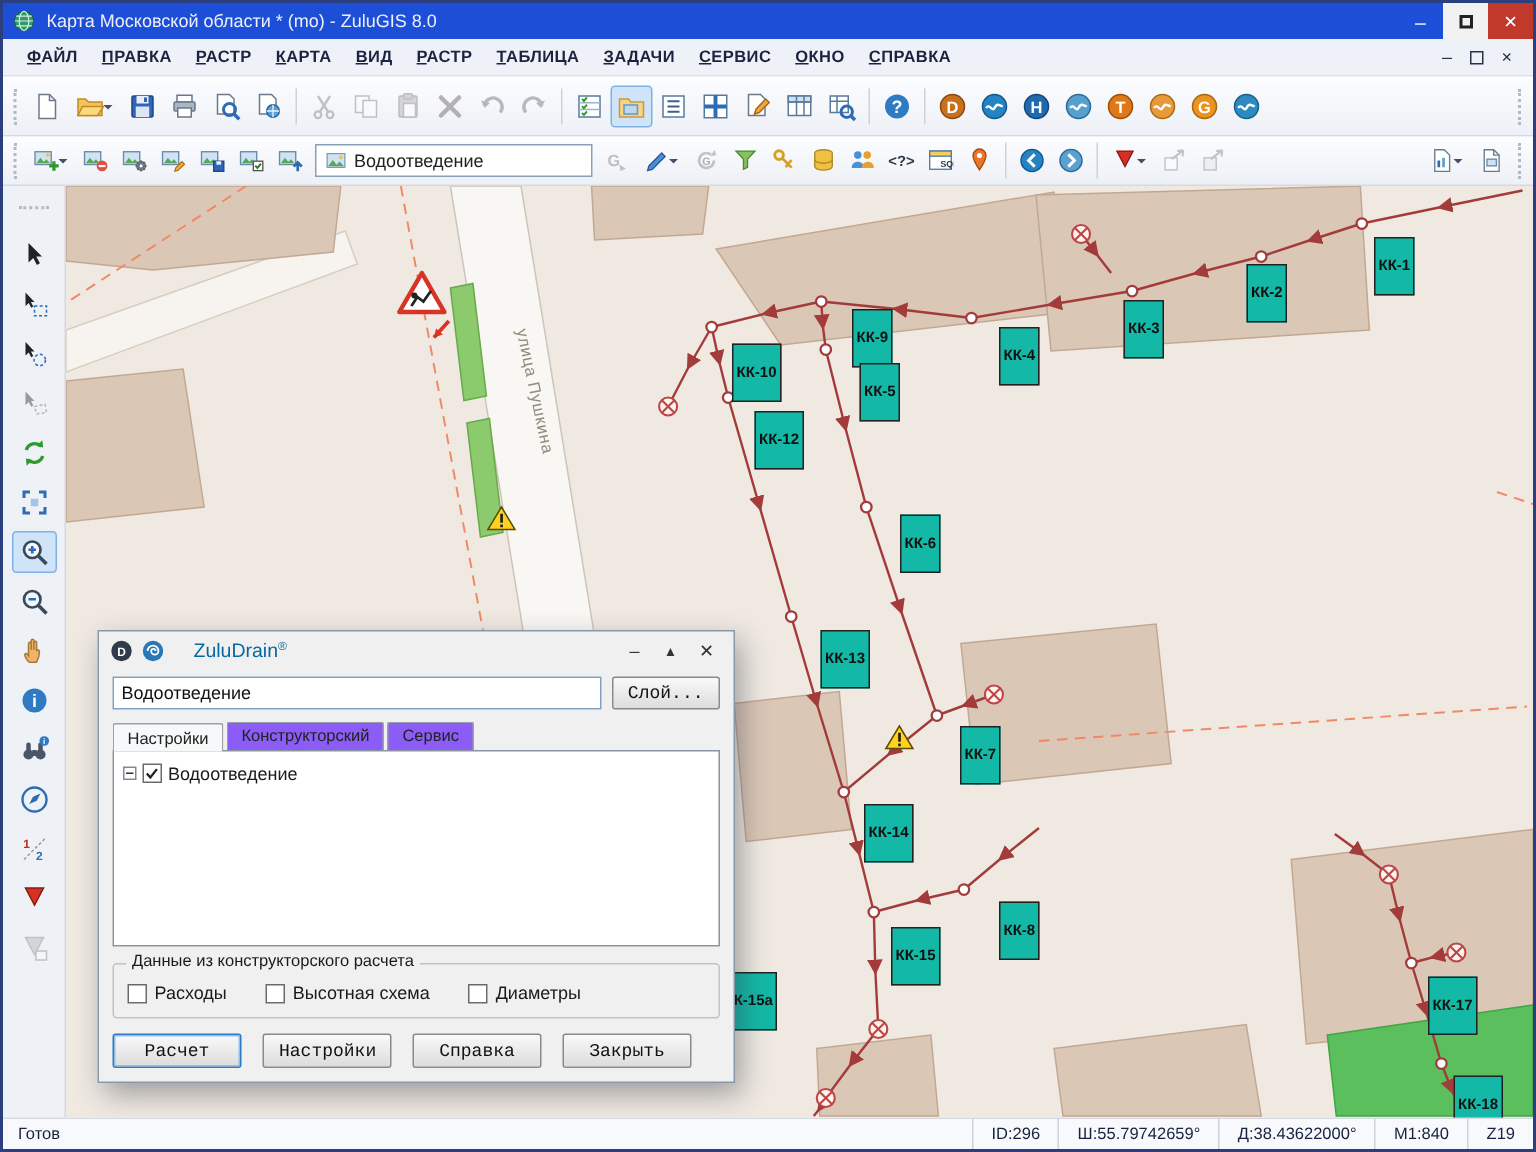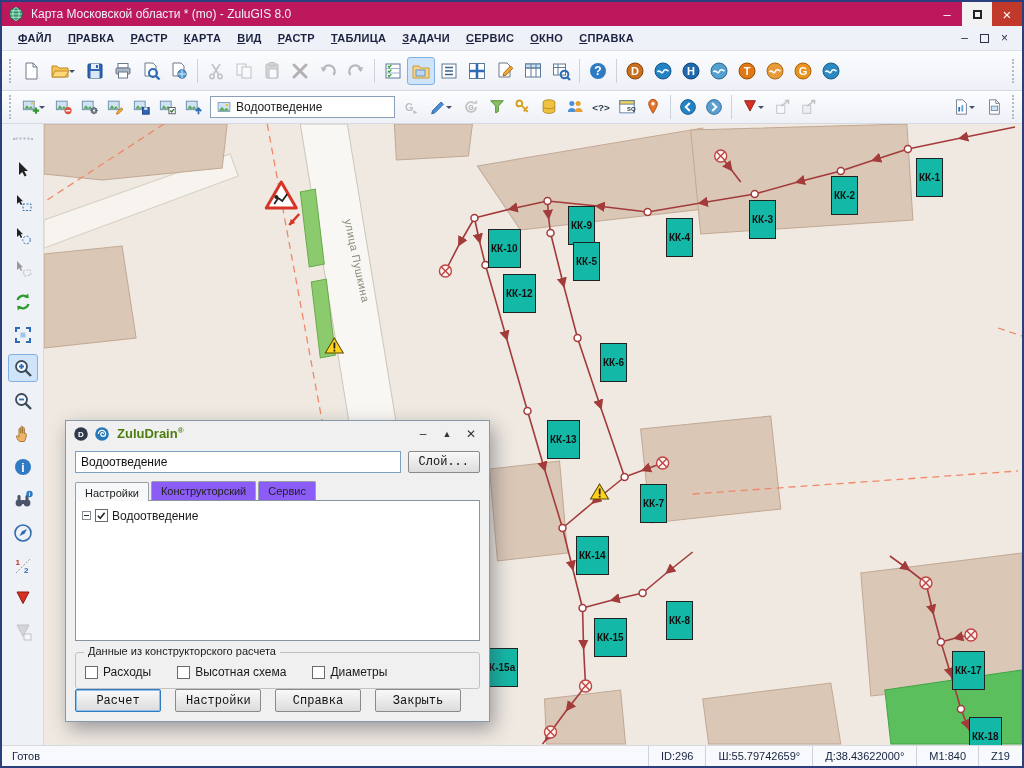--- a/index.html
+++ b/index.html
@@ -1,19 +1,19 @@
 <!DOCTYPE html>
 <html><head>
 <meta charset="utf-8">
 <style>
 *{margin:0;padding:0;box-sizing:border-box}
 html,body{width:1024px;height:768px;overflow:hidden;font-family:"Liberation Sans",sans-serif}
 .app{width:1024px;height:768px;border:2px solid #2b3f7e;display:flex;flex-direction:column;background:#eef1f6;position:relative}
 
-.titlebar{height:24px;background:#be185d;display:flex;align-items:center;padding-left:6px;color:#edf0f8;font-size:12px;flex:0 0 auto}
+.titlebar{height:24px;background:#1d4ed8;display:flex;align-items:center;padding-left:6px;color:#edf0f8;font-size:12px;flex:0 0 auto}
 .app-ico{width:16px;height:16px;margin-right:7px;flex:0 0 auto}
 .win-btns{margin-left:auto;display:flex;height:100%}
 .win-btn{width:30px;display:flex;align-items:center;justify-content:center;font-size:13px;color:#fff}
 .win-btn.max{background:#f2f2f2}
 .max-glyph{width:9px;height:9px;border:2px solid #222}
 .win-btn.close{background:#c0392b;font-size:15px}
 
 .menubar{height:25px;background:#eef1f7;border-bottom:1px solid #d8dde6;display:flex;align-items:center;padding:0 8px}
 .menu-item{display:inline-block;padding:3px 8px;font-size:11px;font-weight:700;color:#1c2340;letter-spacing:.3px}
 .menu-item::first-letter{text-decoration:underline}
@@ -36,42 +36,42 @@
 .main{flex:1;display:flex;min-height:0}
 .side{width:42px;background:#eef1f5;border-right:1px solid #d4d9e2;display:flex;flex-direction:column;align-items:center;padding-top:5px;gap:5px;flex:0 0 auto}
 .side .tb{width:30px;height:28px}
 .side .handle{transform:rotate(90deg);height:20px;margin:0 0 2px}
 .maparea{position:relative;flex:1;overflow:hidden;background:#efe9e1}
 .map-svg{position:absolute;left:0;top:0;width:100%;height:100%;z-index:0}
 .kk{position:absolute;background:#14b8a6;border:1px solid #222;font-size:10px;font-weight:700;color:#111;line-height:13px;padding:12px 2px;white-space:nowrap;z-index:5}
 
 .dlg{position:absolute;left:21px;top:296px;width:425px;height:302px;background:#f0f0f0;border:1px solid #8899aa;box-shadow:4px 7px 18px rgba(50,55,70,.45);font-size:12px;color:#1a1a1a;display:flex;flex-direction:column;z-index:50}
 .dlg-title{height:26px;display:flex;align-items:center;padding:0 7px;gap:5px;flex:0 0 auto}
-.dlg-title .t{font-weight:700;font-size:13px;color:#4d7c0f;margin-left:2px}
+.dlg-title .t{font-weight:400;font-size:13px;color:#0369a1;margin-left:14px}
 .dlg-title sup{font-size:8px}
 .dlg-ctl{margin-left:auto;display:flex;gap:2px}
 .dlg-btn{width:22px;height:18px;display:flex;align-items:center;justify-content:center;font-size:12px;color:#333}
 .dlg-body{padding:4px 9px 9px;display:flex;flex-direction:column;flex:1;min-height:0}
 .row1{display:flex;gap:7px}
 .inp{flex:1;height:22px;border:1px solid #7fa0c0;background:#fff;font-size:12px;padding:2px 5px;font-family:inherit;color:#111}
 .btn{height:22px;background:linear-gradient(#f9f9f9,#dcdcdc);border:1px solid #8a8a8a;border-radius:2px;font-size:12px;padding:0 10px;font-family:Liberation Mono, monospace;color:#111}
 .tabs{display:flex;margin-top:8px;position:relative;z-index:2}
 .tab{padding:3px 9px 2px;font-size:11px;border:1px solid #9aa0a8;border-bottom:none;background:#8b5cf6;margin-right:2px;border-radius:2px 2px 0 0;color:#222}
 .tab.on{background:#f7f8f9;position:relative;top:1px;padding-top:4px}
 .treebox{border:1px solid #8a93a0;background:#fff;flex:1;padding:5px 6px;min-height:0}
 .trow{display:flex;align-items:center;gap:4px;height:19px;font-size:12px}
 .trow.child{padding-left:22px}
 .expander{width:9px;height:9px;border:1px solid #848a94;background:#fff;position:relative;flex:0 0 auto}
 .expander::after{content:"";position:absolute;left:1px;right:1px;top:3px;height:1px;background:#333}
 .cb{width:13px;height:13px;border:1px solid #6a6a6a;background:#fff;display:inline-flex;align-items:center;justify-content:center;flex:0 0 auto}
 .group{border:1px solid #c2c2c2;border-radius:3px;margin-top:11px;padding:12px 9px 9px;position:relative;flex:0 0 auto}
 .group-title{position:absolute;top:-8px;left:8px;background:#f0f0f0;padding:0 4px;font-size:11px;color:#1a1a1a}
 .opts{display:flex;gap:26px}
 .opt{display:flex;align-items:center;gap:5px;font-size:12px}
-.dlg-foot{display:flex;gap:14px;flex:0 0 auto}
+.dlg-foot{display:flex;gap:14px;margin-top:10px;flex:0 0 auto}
 .btn.action{width:86px;height:23px}
 .btn.focus{border-color:#2e7bc4;box-shadow:0 0 0 1px #8fc0ea inset}
 
 .status{height:21px;background:#f7f9fc;border-top:1px solid #d4d9e2;display:flex;align-items:center;font-size:11px;color:#16223e;flex:0 0 auto}
 .st-ready{flex:1;padding:0 10px}
 .st-cell{padding:0 12px;border-left:1px solid #ccd3dc;height:100%;display:flex;align-items:center;white-space:nowrap}
 svg text{font-family:"Liberation Sans",sans-serif}
 </style>
 </head>
 <body>

